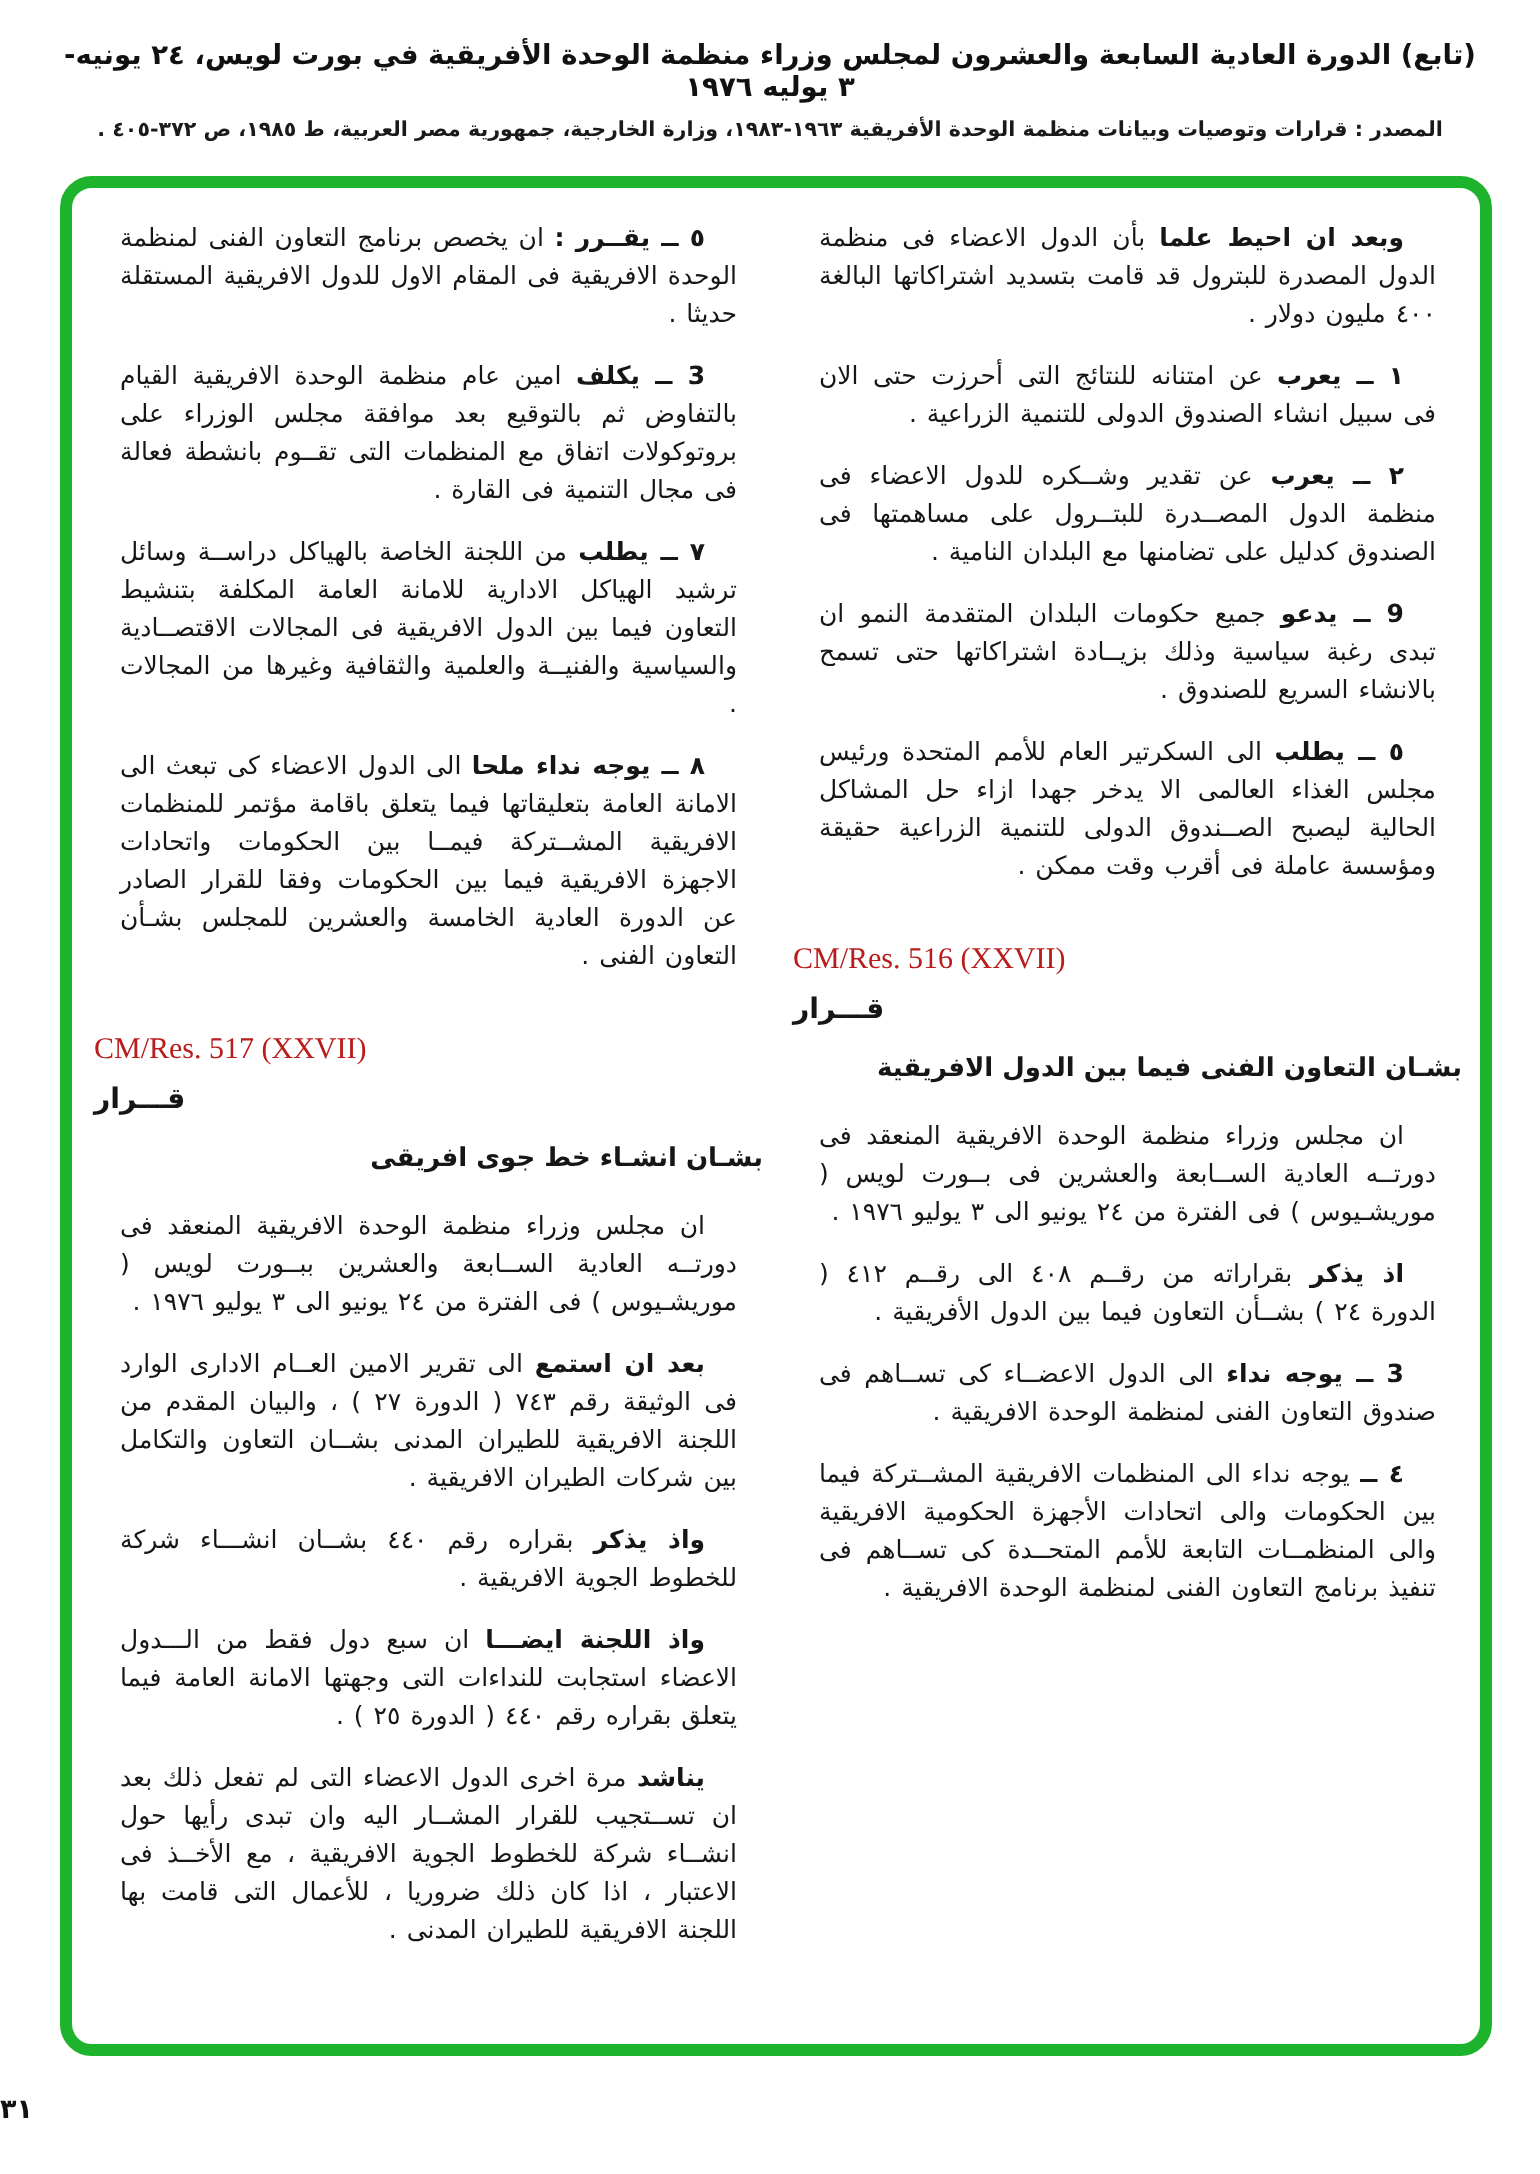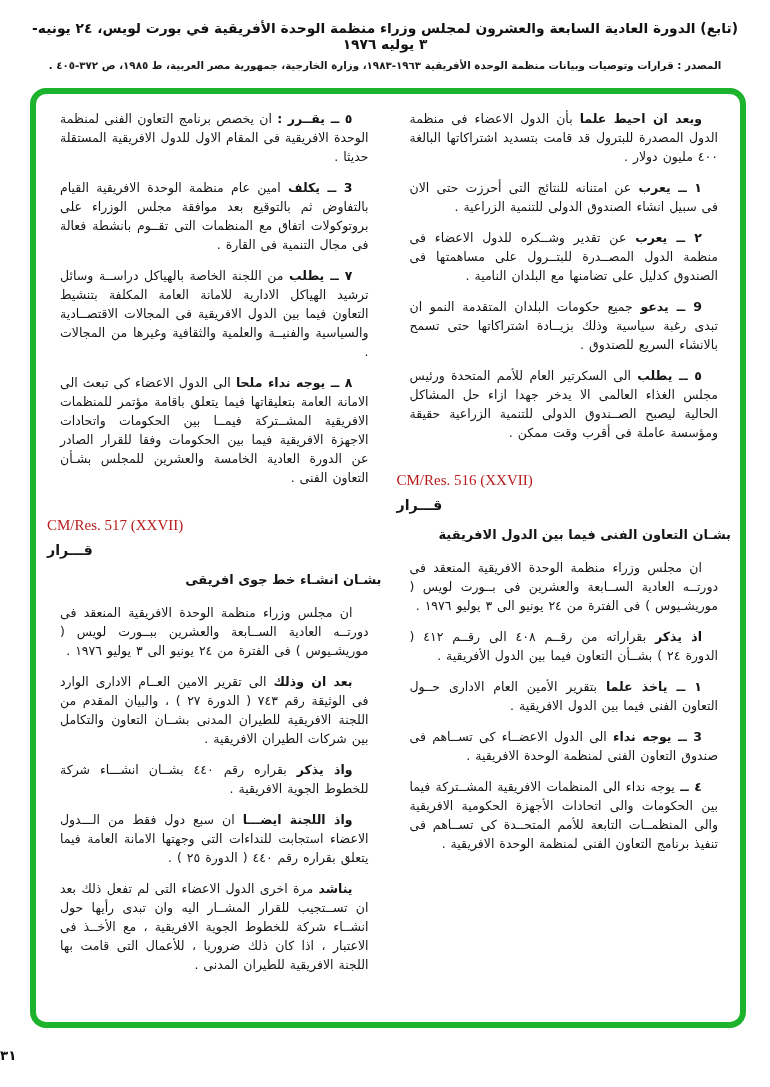--- a/index.html
+++ b/index.html
@@ -51,34 +51,33 @@
         <p class="para"><b>وبعد ان احيط علما</b> بأن الدول الاعضاء فى منظمة الدول المصدرة للبترول قد قامت بتسديد اشتراكاتها البالغة ٤٠٠ مليون دولار .</p>
         <p class="para"><b>١ ــ يعرب</b> عن امتنانه للنتائج التى أحرزت حتى الان فى سبيل انشاء الصندوق الدولى للتنمية الزراعية .</p>
         <p class="para"><b>٢ ــ يعرب</b> عن تقدير وشــكره للدول الاعضاء فى منظمة الدول المصــدرة للبتــرول على مساهمتها فى الصندوق كدليل على تضامنها مع البلدان النامية .</p>
         <p class="para"><b>9 ــ يدعو</b> جميع حكومات البلدان المتقدمة النمو ان تبدى رغبة سياسية وذلك بزيــادة اشتراكاتها حتى تسمح بالانشاء السريع للصندوق .</p>
         <p class="para"><b>٥ ــ يطلب</b> الى السكرتير العام للأمم المتحدة ورئيس مجلس الغذاء العالمى الا يدخر جهدا ازاء حل المشاكل الحالية ليصبح الصــندوق الدولى للتنمية الزراعية حقيقة ومؤسسة عاملة فى أقرب وقت ممكن .</p>
         <div class="res-label">CM/Res. 516 (XXVII)</div>
         <div class="h1">قـــرار</div>
         <div class="h2">بشـان التعاون الفنى فيما بين الدول الافريقية</div>
         <p class="para">ان مجلس وزراء منظمة الوحدة الافريقية المنعقد فى دورتــه العادية الســابعة والعشرين فى بــورت لويس ( موريشـيوس ) فى الفترة من ٢٤ يونيو الى ٣ يوليو ١٩٧٦ .</p>
         <p class="para"><b>اذ يذكر</b> بقراراته من رقــم ٤٠٨ الى رقــم ٤١٢ ( الدورة ٢٤ ) بشــأن التعاون فيما بين الدول الأفريقية .</p>
-        <p class="para"><b>١ ــ ياخذ علما</b> بتقرير الأمين العام الادارى حــول التعاون الفنى فيما بين الدول الافريقية .</p>
         <p class="para"><b>3 ــ يوجه نداء</b> الى الدول الاعضــاء كى تســاهم فى صندوق التعاون الفنى لمنظمة الوحدة الافريقية .</p>
         <p class="para"><b>٤ ــ</b> يوجه نداء الى المنظمات الافريقية المشــتركة فيما بين الحكومات والى اتحادات الأجهزة الحكومية الافريقية والى المنظمــات التابعة للأمم المتحــدة كى تســاهم فى تنفيذ برنامج التعاون الفنى لمنظمة الوحدة الافريقية .</p>
       </div>
     <div class="col" id="col-left">
         <p class="para"><b>٥ ــ يقــرر :</b> ان يخصص برنامج التعاون الفنى لمنظمة الوحدة الافريقية فى المقام الاول للدول الافريقية المستقلة حديثا .</p>
         <p class="para"><b>3 ــ يكلف</b> امين عام منظمة الوحدة الافريقية القيام بالتفاوض ثم بالتوقيع بعد موافقة مجلس الوزراء على بروتوكولات اتفاق مع المنظمات التى تقــوم بانشطة فعالة فى مجال التنمية فى القارة .</p>
         <p class="para"><b>٧ ــ يطلب</b> من اللجنة الخاصة بالهياكل دراســة وسائل ترشيد الهياكل الادارية للامانة العامة المكلفة بتنشيط التعاون فيما بين الدول الافريقية فى المجالات الاقتصــادية والسياسية والفنيــة والعلمية والثقافية وغيرها من المجالات .</p>
         <p class="para"><b>٨ ــ يوجه نداء ملحا</b> الى الدول الاعضاء كى تبعث الى الامانة العامة بتعليقاتها فيما يتعلق باقامة مؤتمر للمنظمات الافريقية المشــتركة فيمــا بين الحكومات واتحادات الاجهزة الافريقية فيما بين الحكومات وفقا للقرار الصادر عن الدورة العادية الخامسة والعشرين للمجلس بشـأن التعاون الفنى .</p>
         <div class="res-label">CM/Res. 517 (XXVII)</div>
         <div class="h1">قـــرار</div>
         <div class="h2">بشـان انشـاء خط جوى افريقى</div>
         <p class="para">ان مجلس وزراء منظمة الوحدة الافريقية المنعقد فى دورتــه العادية الســابعة والعشرين ببــورت لويس ( موريشـيوس ) فى الفترة من ٢٤ يونيو الى ٣ يوليو ١٩٧٦ .</p>
-        <p class="para"><b>بعد ان وذلك</b> الى تقرير الامين العــام الادارى الوارد فى الوثيقة رقم ٧٤٣ ( الدورة ٢٧ ) ، والبيان المقدم من اللجنة الافريقية للطيران المدنى بشــان التعاون والتكامل بين شركات الطيران الافريقية .</p>
+        <p class="para"><b>بعد ان استمع</b> الى تقرير الامين العــام الادارى الوارد فى الوثيقة رقم ٧٤٣ ( الدورة ٢٧ ) ، والبيان المقدم من اللجنة الافريقية للطيران المدنى بشــان التعاون والتكامل بين شركات الطيران الافريقية .</p>
         <p class="para"><b>واذ يذكر</b> بقراره رقم ٤٤٠ بشــان انشـــاء شركة للخطوط الجوية الافريقية .</p>
         <p class="para"><b>واذ اللجنة ايضـــا</b> ان سبع دول فقط من الـــدول الاعضاء استجابت للنداءات التى وجهتها الامانة العامة فيما يتعلق بقراره رقم ٤٤٠ ( الدورة ٢٥ ) .</p>
         <p class="para"><b>يناشد</b> مرة اخرى الدول الاعضاء التى لم تفعل ذلك بعد ان تســتجيب للقرار المشــار اليه وان تبدى رأيها حول انشــاء شركة للخطوط الجوية الافريقية ، مع الأخــذ فى الاعتبار ، اذا كان ذلك ضروريا ، للأعمال التى قامت بها اللجنة الافريقية للطيران المدنى .</p>
       </div>
   </div>
 </div>
 
 <div class="pagenum">٣١</div>
 
 </body></html>

